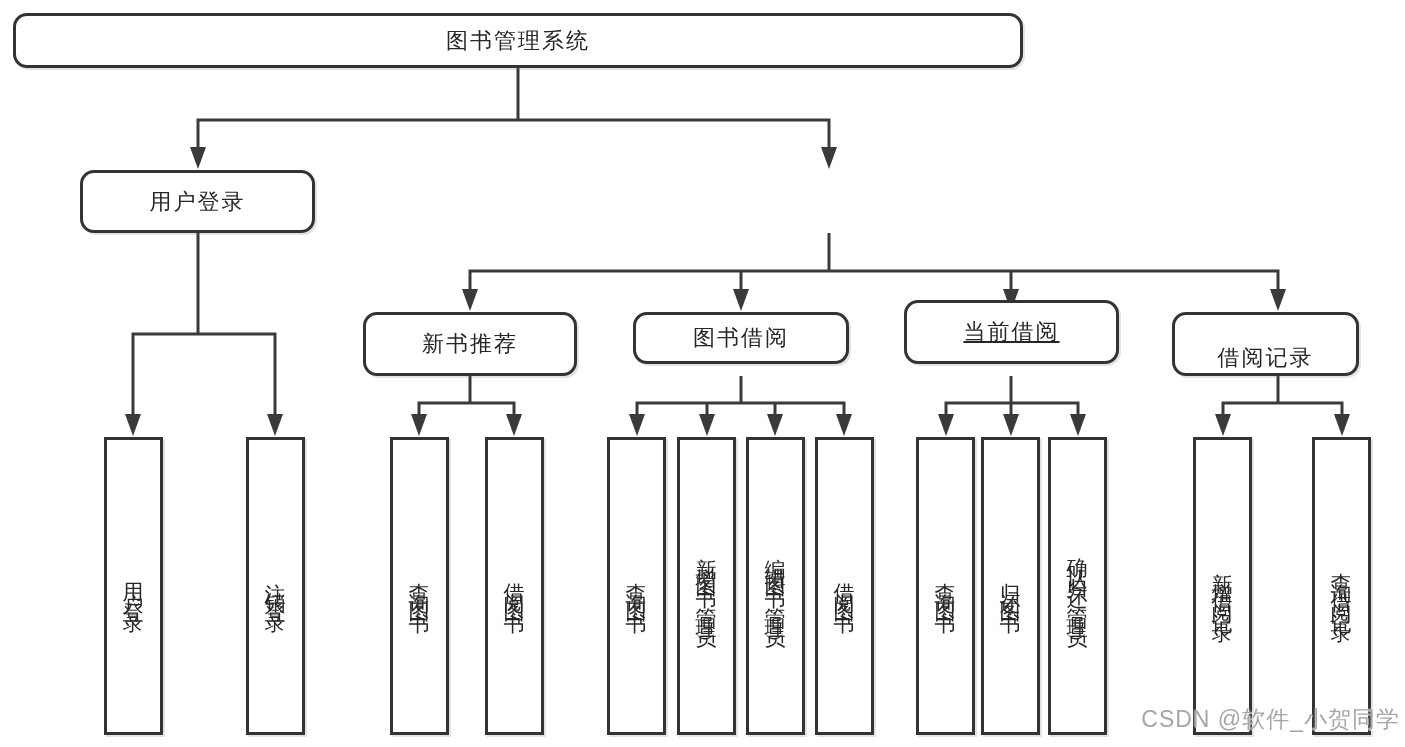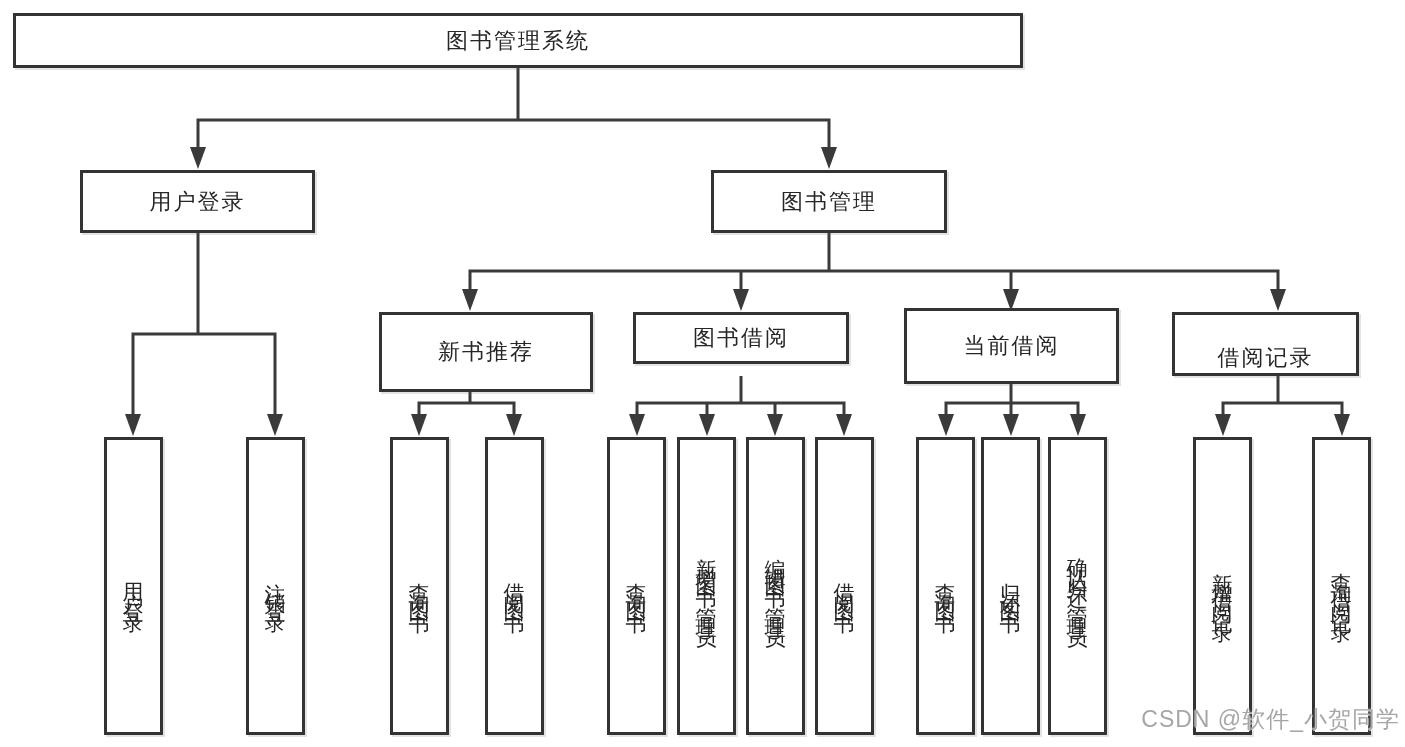--- a/index.html
+++ b/index.html
@@ -30,21 +30,21 @@
     position: absolute;
     box-sizing: border-box;
     border: 3px solid var(--box_border);
     background: #ffffff;
     display: flex;
     align-items: center;
     justify-content: center;
     color: var(--text);
     box-shadow: 2px 2px 0 rgba(100,100,100,0.18);
   }
-  .h-box { font-size: 22px; letter-spacing: 2px; }
+  .h-box { font-size: 22px; letter-spacing: 2px; border-radius: 14px; }
   .v-box span {
     writing-mode: vertical-rl;
     text-orientation: mixed;
     font-size: 21px;
     line-height: 1;
     letter-spacing: 10px;
     white-space: nowrap;
   }
   .watermark {
     position: absolute;
@@ -94,31 +94,28 @@
     </g>
   </svg>
 
   <div class="box h-box" style="left:13px; top:13px; width:1010px; height:55px;">
     <span>图书管理系统</span>
   </div>
 
   <div class="box h-box" style="left:80px; top:170px; width:235px; height:63px;">
     <span>用户登录</span>
   </div>
-  <div class="box h-box" style="left:711px; top:170px; width:236px; height:63px;">
-    <span>图书管理</span>
-  </div>
 
-  <div class="box h-box" style="left:363px; top:312px; width:214px; height:80px;margin-left:16px;">
+  <div class="box h-box" style="left:363px; top:312px; width:214px; height:64px;">
     <span>新书推荐</span>
   </div>
   <div class="box h-box" style="left:633px; top:312px; width:216px; height:52px;">
     <span>图书借阅</span>
   </div>
-  <div class="box h-box" style="left:904px; top:308px; width:215px; height:76px;">
+  <div class="box h-box" style="left:904px; top:300px; width:215px; height:64px;text-decoration:underline;">
     <span>当前借阅</span>
   </div>
   <div class="box h-box" style="left:1172px; top:312px; width:187px; height:64px;align-items:flex-end;">
     <span>借阅记录</span>
   </div>
 
   <div class="box v-box" style="left:104px; top:437px; width:59px; height:298px;">
     <span>用户登录</span>
   </div>
   <div class="box v-box" style="left:246px; top:437px; width:59px; height:298px;">

